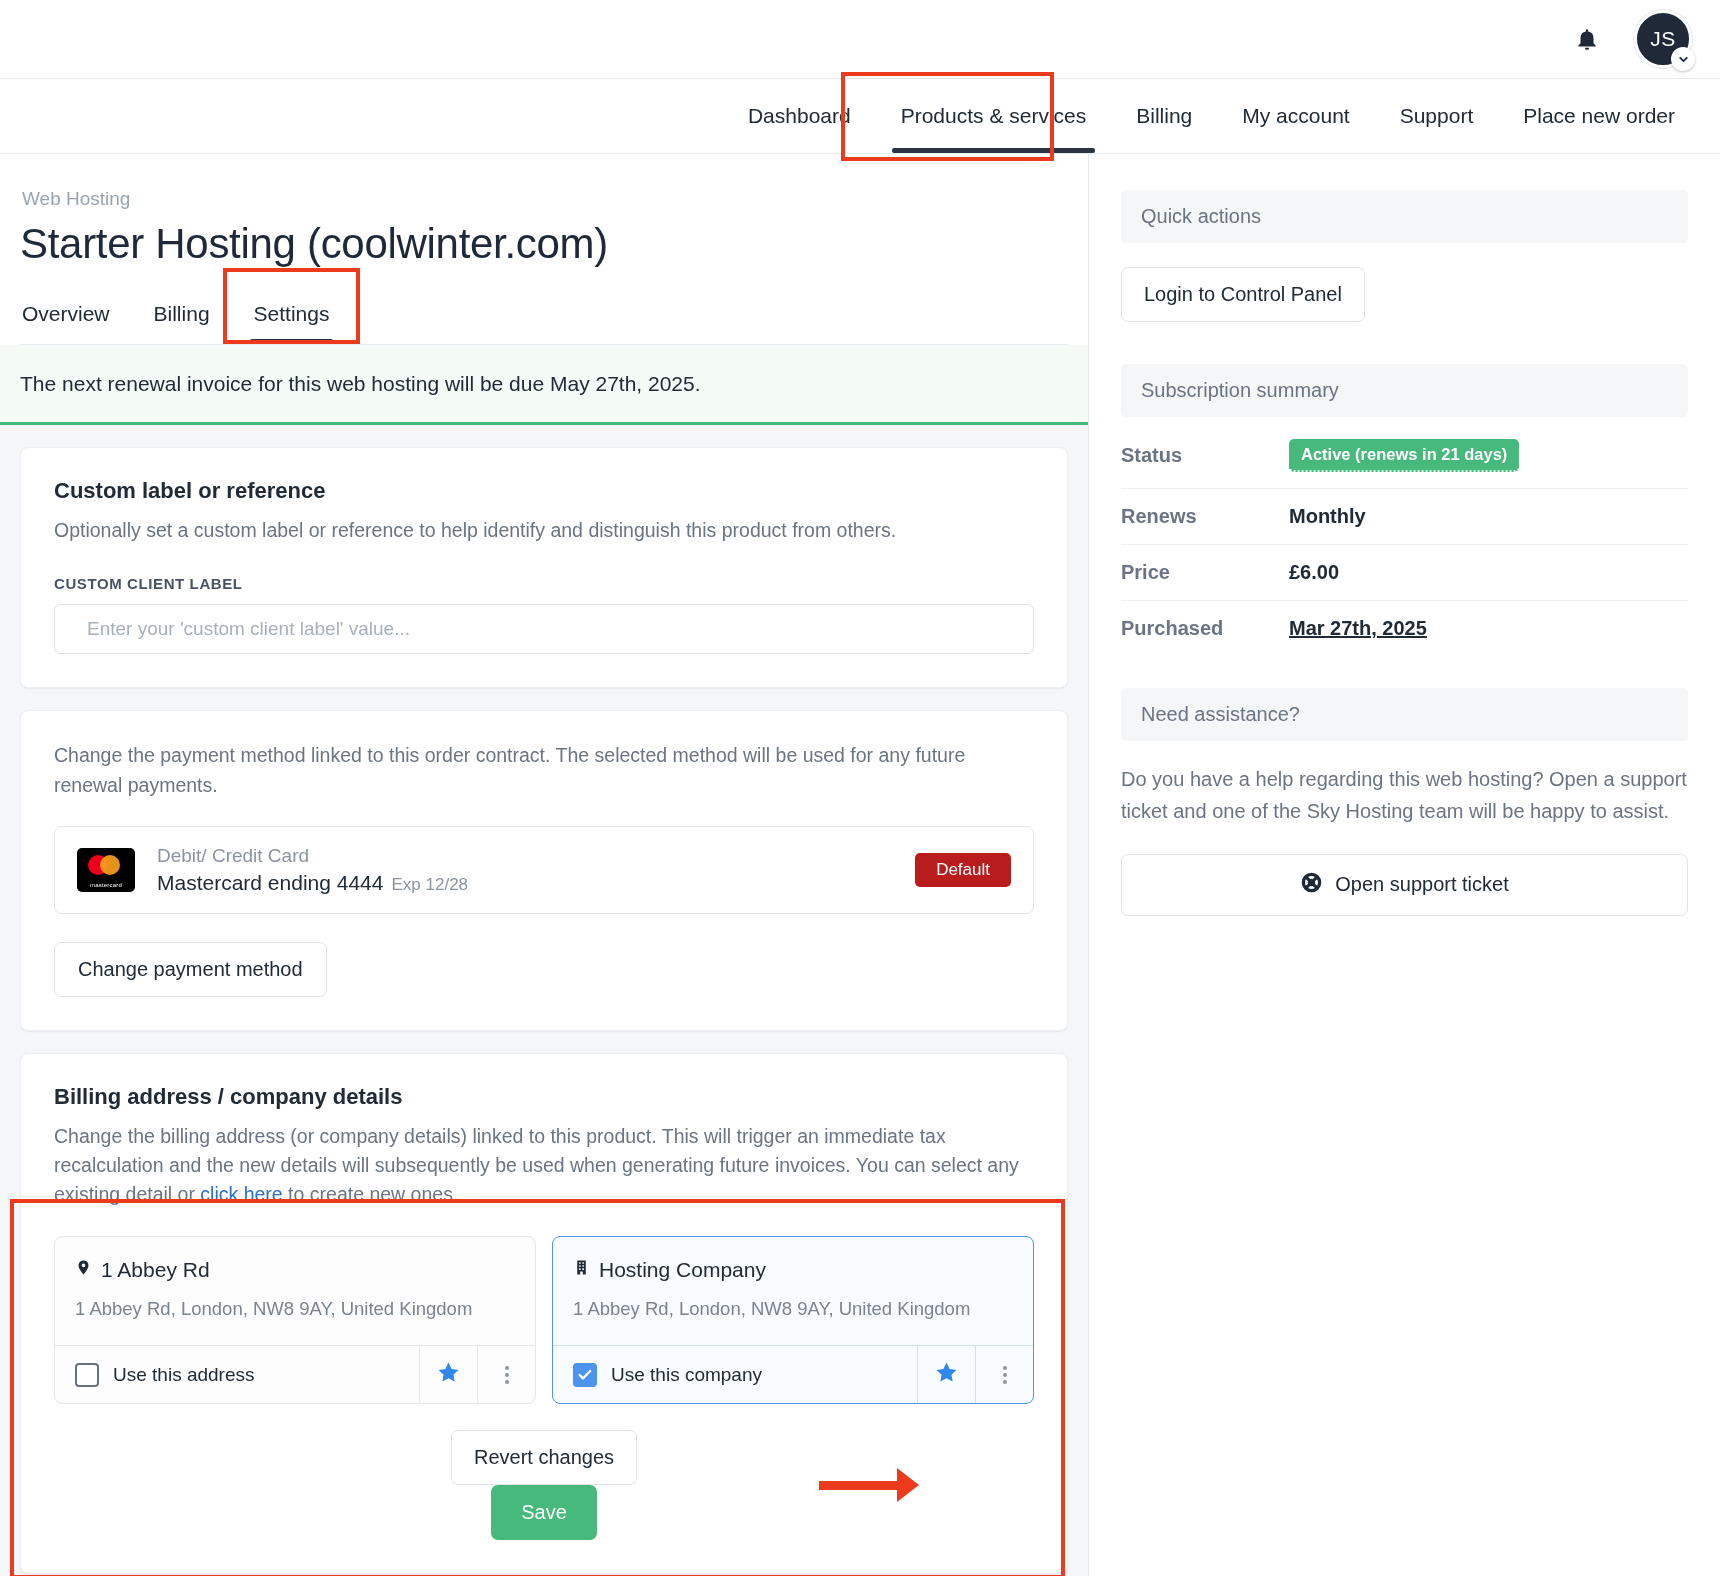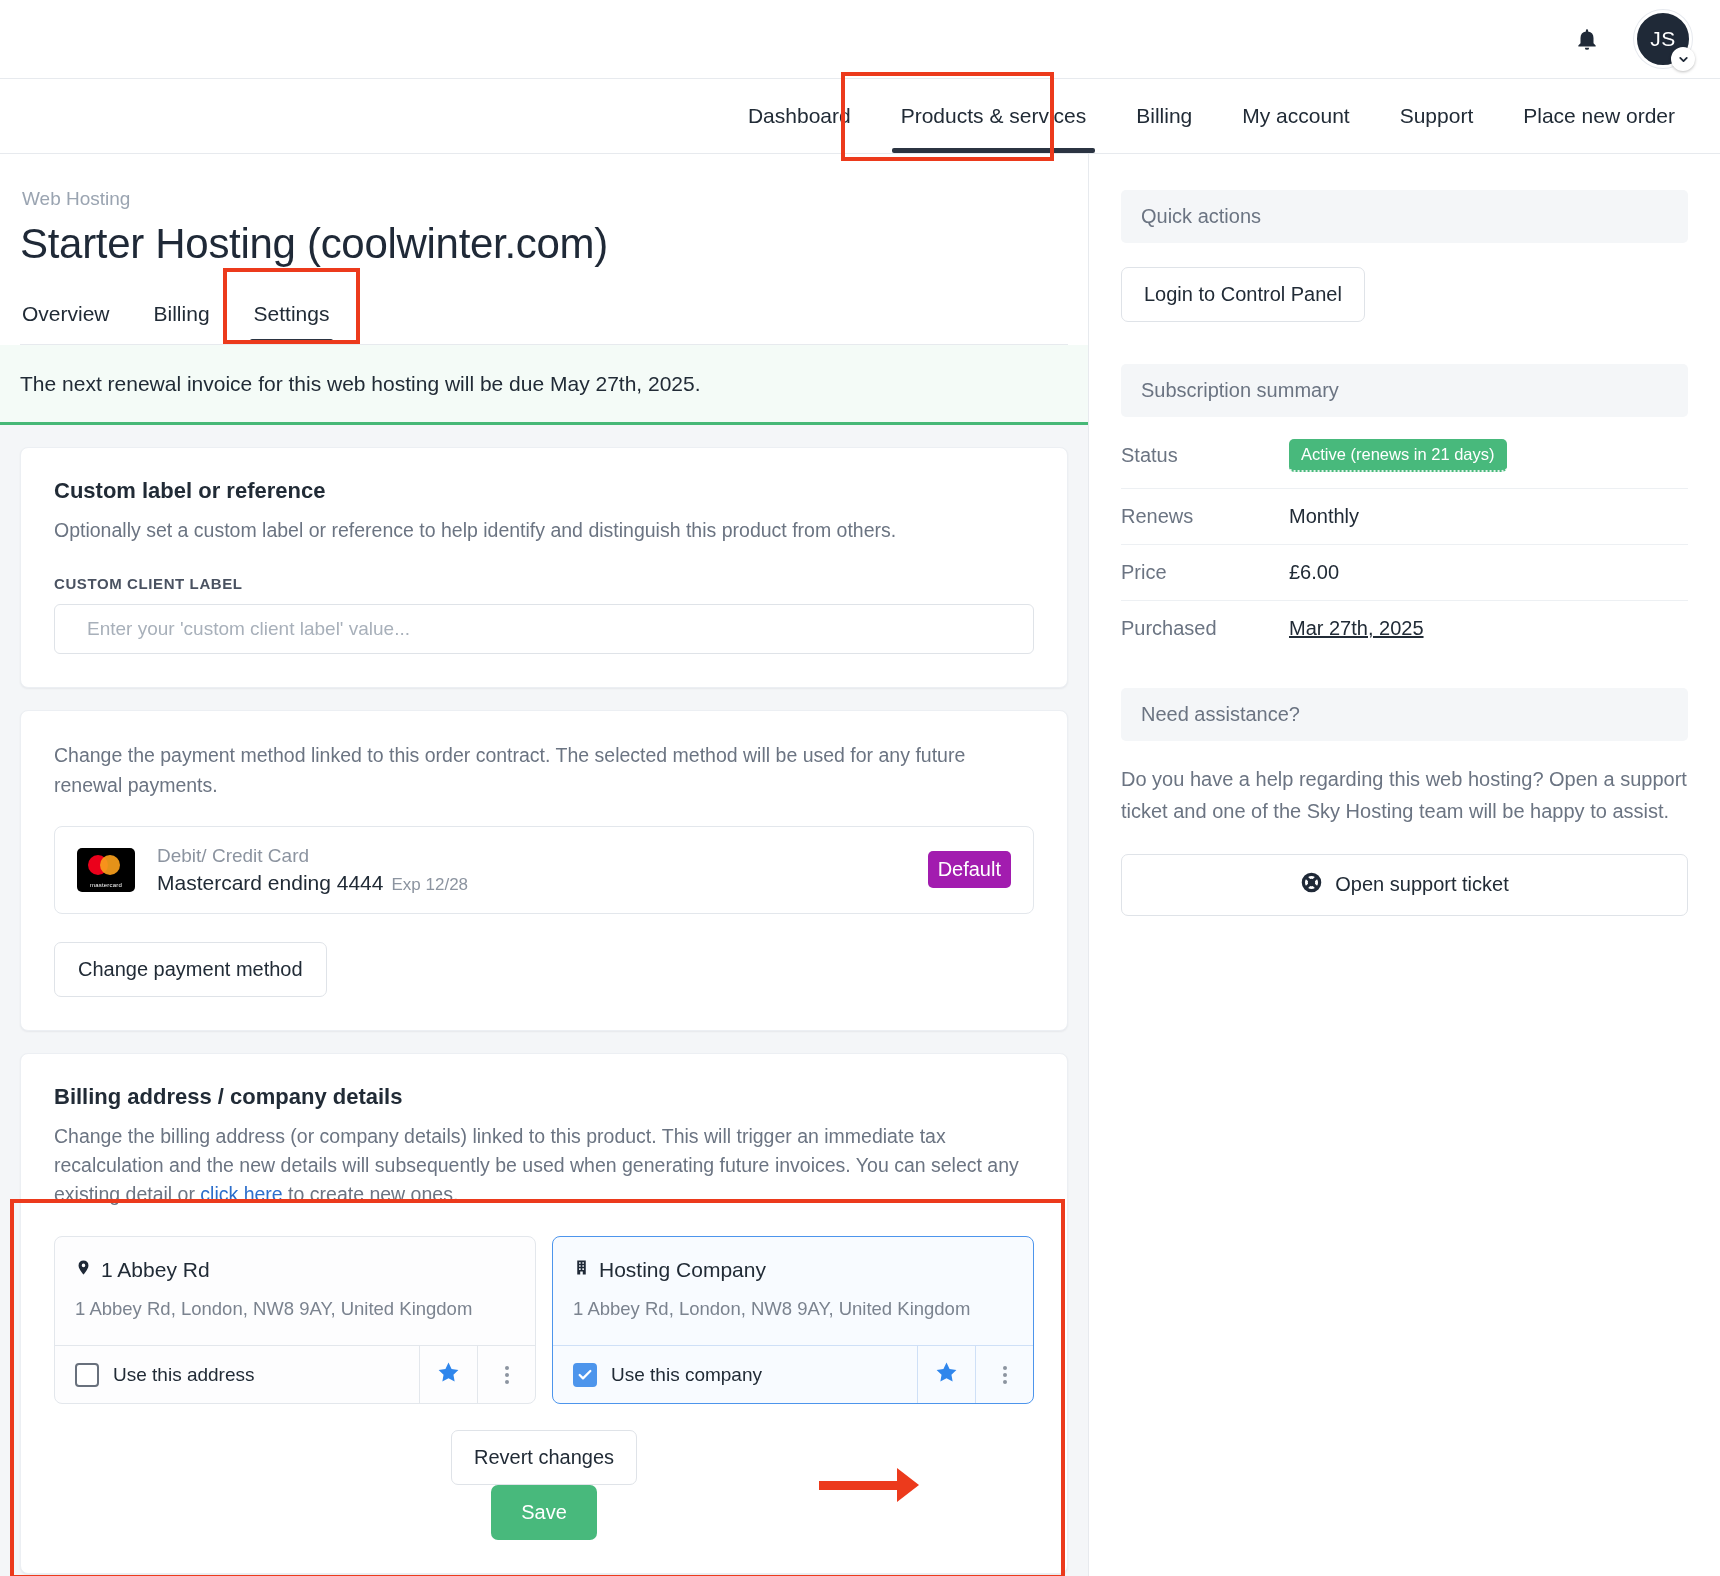--- a/index.html
+++ b/index.html
@@ -145,22 +145,22 @@
   .mc-logo .c2 { left: 23px; background: #f79e1b; mix-blend-mode: normal; opacity:.92; }
   .mc-logo .mcname {
     position: absolute; bottom: 4px; left: 0; right: 0; text-align: center;
     font-size: 6px; color: #fff; letter-spacing: .2px;
   }
   .pay-text { flex: 1; }
   .pay-kind { font-size: 19px; color: #8c94a0; margin-bottom: 4px; }
   .pay-num { font-size: 21px; color: #212b36; }
   .pay-num .exp { font-size: 17px; color: #8c94a0; margin-left: 8px; }
   .badge-default {
-    background: #a21caf; color: #fff; font-size: 20px;
-    padding: 7px 10px; border-radius: 5px; font-weight: 400;
+    background: #b91c1c; color: #fff; font-size: 17px;
+    padding: 7px 21px; border-radius: 5px; font-weight: 400;
   }
   .btn-outline {
     margin-top: 28px; display: inline-block;
     border: 1px solid #dfe3e8; background: #fff; border-radius: 7px;
     padding: 15px 23px; font-size: 20px; color: #212b36; cursor: pointer;
     font-family: "Liberation Sans", sans-serif;
   }
   .billing-highlight {
     position: absolute; left: 10px; top: 1045px;
     width: 1055px; height: 380px;
@@ -233,21 +233,21 @@
     padding: 15px 20px; font-size: 20px; color: #6b7482;
   }
   .btn-side {
     margin-top: 24px; border: 1px solid #dfe3e8; background: #fff;
     border-radius: 7px; padding: 15px 22px; font-size: 20px; color: #212b36;
     cursor: pointer; font-family: "Liberation Sans", sans-serif;
   }
   .sum-table { margin-top: 6px; }
   .sum-row {
     display: flex; align-items: center; padding: 16px 0;
-    border-bottom: 1px solid #edf0f3; font-size: 20px;
+    border-bottom: 1px solid #edf0f3; font-size: 20px; font-weight: bold;
   }
   .sum-row:last-child { border-bottom: none; }
   .sum-key { width: 168px; color: #6b7482; }
   .sum-val { color: #212b36; }
   .badge-active {
     background: #48b97c; color: #fff; font-size: 16.5px;
     padding: 6px 12px; border-radius: 5px;
     border-bottom: 2px dotted rgba(255,255,255,.85);
   }
   .u-link { text-decoration: underline; color: #212b36; cursor: pointer; }

